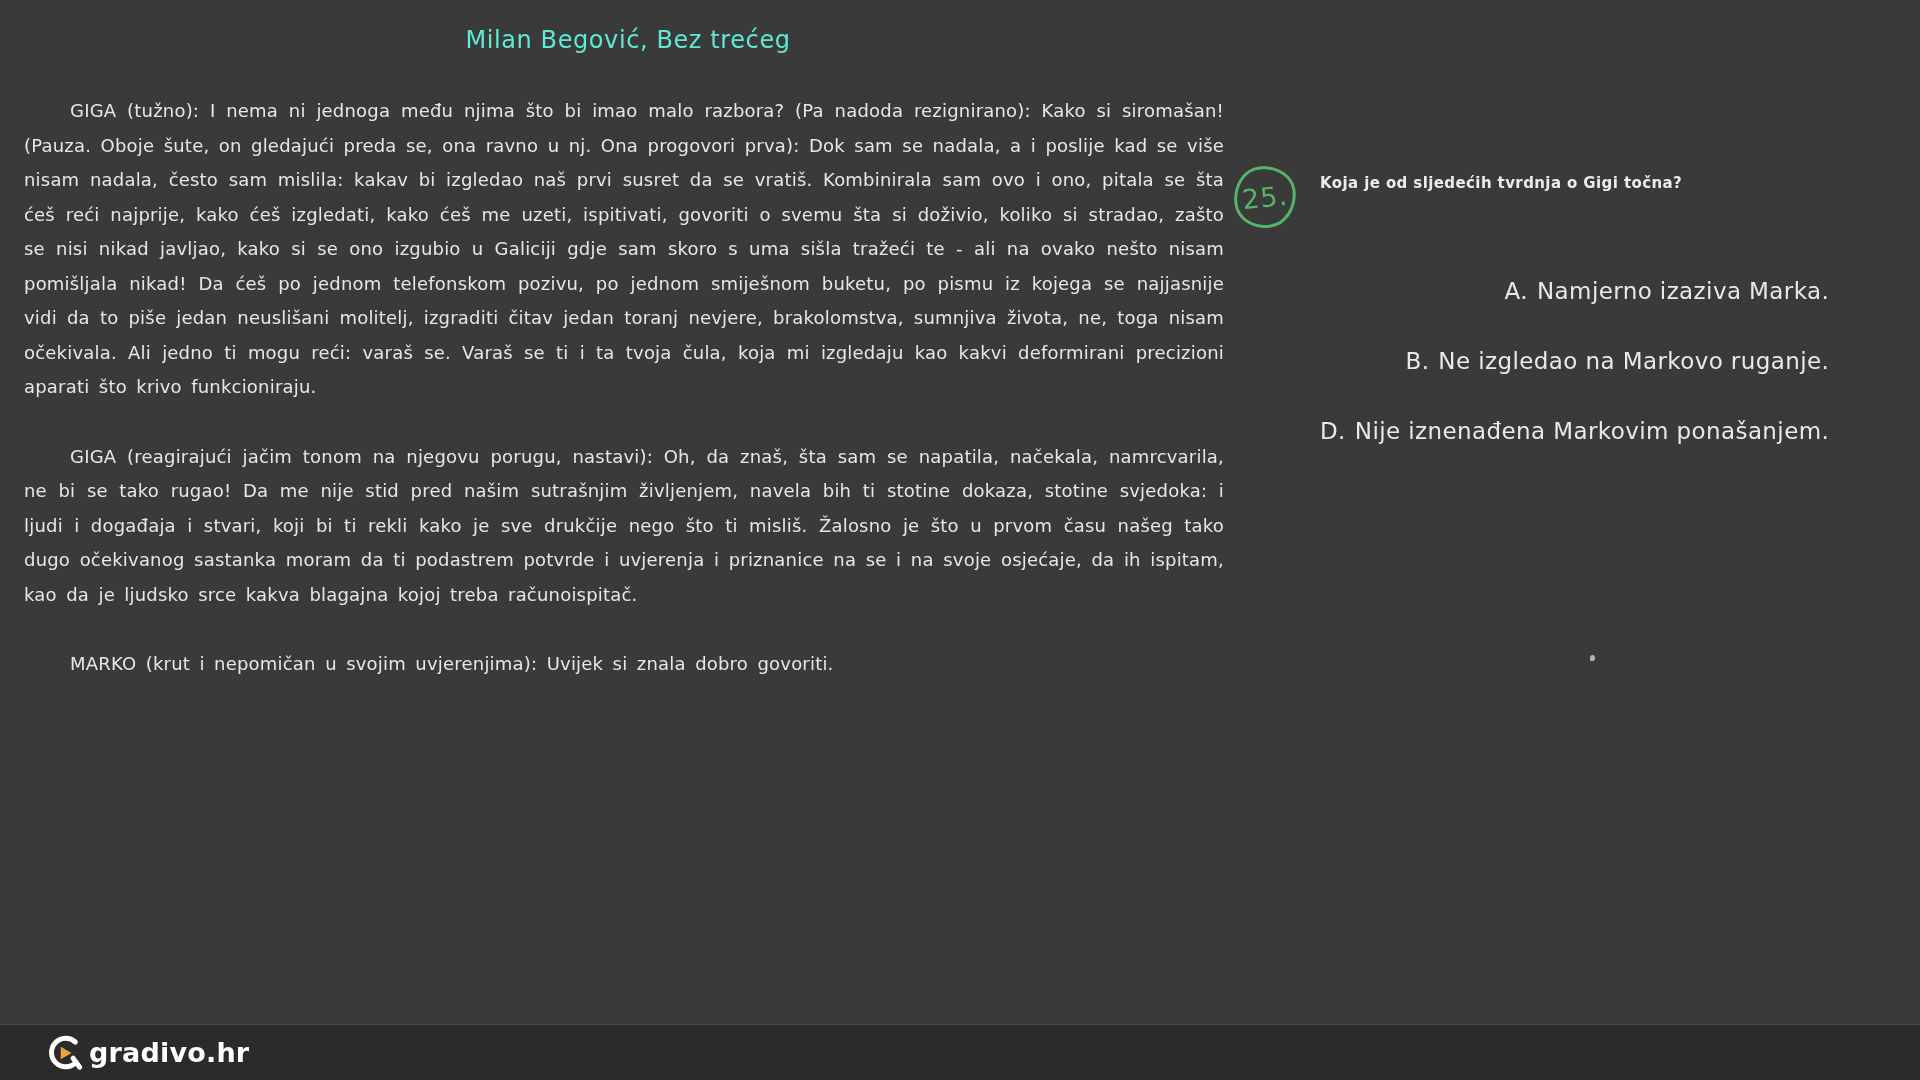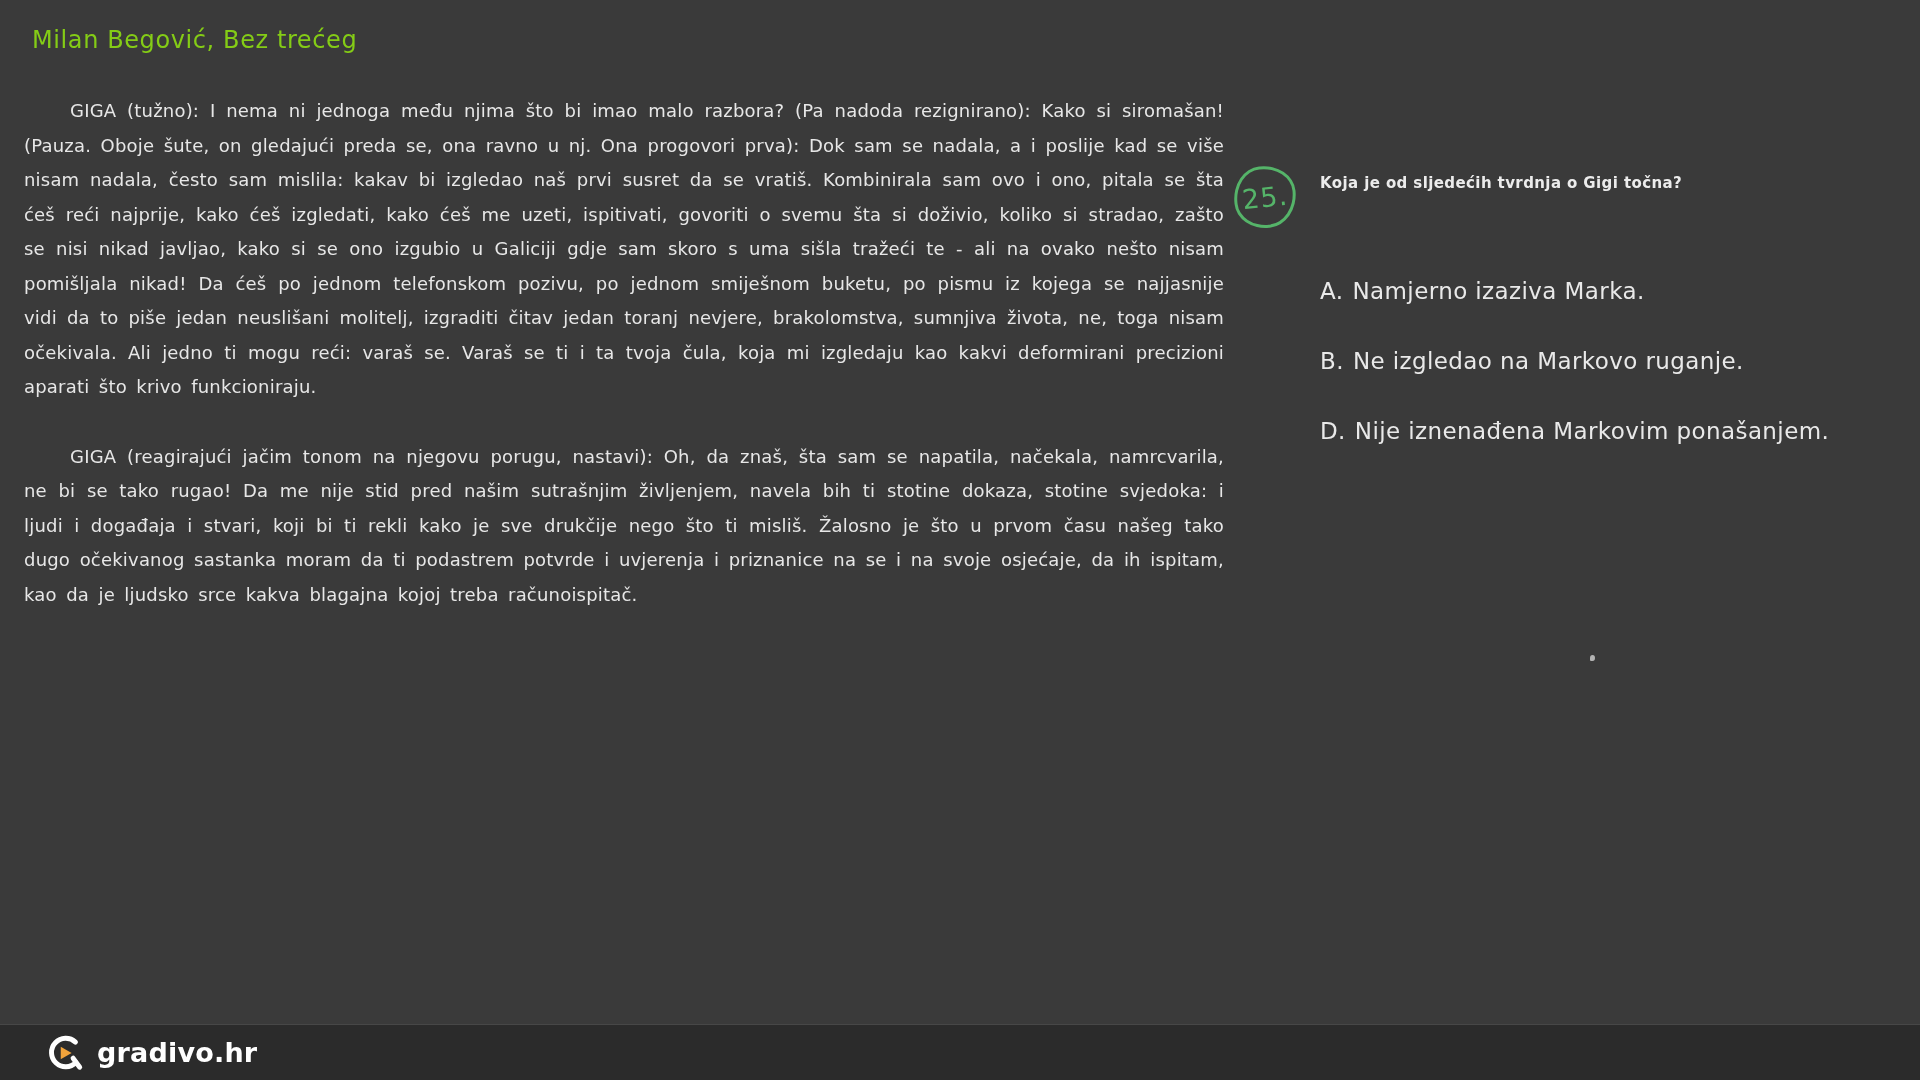--- a/index.html
+++ b/index.html
@@ -16,21 +16,22 @@
     position: absolute;
     left: 24px;
     top: 26px;
     width: 1200px;
   }
   .doc-title {
     font-size: 24px;
     font-weight: normal;
     margin: 0 0 40px 8px;
     letter-spacing: 0.6px;
-    color: #84cc16;
+    color: #5eead4;
+    text-align: center;
   }
   .passage p {
     margin: 0 0 35px 0;
     font-size: 18px;
     line-height: 34.5px;
     text-align: justify;
     text-indent: 46px;
     letter-spacing: 0.2px;
     word-spacing: 3.5px;
     color: #e7e7e7;
@@ -63,20 +64,21 @@
     font-weight: bold;
   }
   .options {
     position: absolute;
     left: 86px;
     top: 112px;
     display: flex;
     flex-direction: column;
     gap: 44px;
     font-size: 23px;
+    text-align: right;
   }
   .option { white-space: nowrap; letter-spacing: 0.4px; cursor: pointer; color: #e9e9e9; }
   .option .opt-label { margin-right: 9px; }
 
   .speck {
     position: absolute;
     left: 1590px;
     top: 655px;
     width: 5px;
     height: 6px;
@@ -89,41 +91,42 @@
     position: absolute;
     left: 0;
     right: 0;
     bottom: 0;
     height: 56px;
     background: #2b2b2b;
     border-top: 1px solid #474747;
     display: flex;
     align-items: center;
     padding-left: 46px;
-    gap: 13px;
+    gap: 5px;
     box-sizing: border-box;
   }
   .logo { width: 38px; height: 38px; display: inline-flex; }
   .brand {
     font-size: 27px;
     font-weight: bold;
     color: #ffffff;
     letter-spacing: 0.2px;
   }
 </style>
 </head>
 <body>
 
 <div class="page">
 
   <main class="reading">
     <h1 class="doc-title">Milan Begović, Bez trećeg</h1>
     <div class="passage">
       <p>GIGA (tužno): I nema ni jednoga među njima što bi imao malo razbora? (Pa nadoda rezignirano): Kako si siromašan! (Pauza. Oboje šute, on gledajući preda se, ona ravno u nj. Ona progovori prva): Dok sam se nadala, a i poslije kad se više nisam nadala, često sam mislila: kakav bi izgledao naš prvi susret da se vratiš. Kombinirala sam ovo i ono, pitala se šta ćeš reći najprije, kako ćeš izgledati, kako ćeš me uzeti, ispitivati, govoriti o svemu šta si doživio, koliko si stradao, zašto se nisi nikad javljao, kako si se ono izgubio u Galiciji gdje sam skoro s uma sišla tražeći te - ali na ovako nešto nisam pomišljala nikad! Da ćeš po jednom telefonskom pozivu, po jednom smiješnom buketu, po pismu iz kojega se najjasnije vidi da to piše jedan neuslišani molitelj, izgraditi čitav jedan toranj nevjere, brakolomstva, sumnjiva života, ne, toga nisam očekivala. Ali jedno ti mogu reći: varaš se. Varaš se ti i ta tvoja čula, koja mi izgledaju kao kakvi deformirani precizioni aparati što krivo funkcioniraju.</p>
       <p>GIGA (reagirajući jačim tonom na njegovu porugu, nastavi): Oh, da znaš, šta sam se napatila, načekala, namrcvarila, ne bi se tako rugao! Da me nije stid pred našim sutrašnjim življenjem, navela bih ti stotine dokaza, stotine svjedoka: i ljudi i događaja i stvari, koji bi ti rekli kako je sve drukčije nego što ti misliš. Žalosno je što u prvom času našeg tako dugo očekivanog sastanka moram da ti podastrem potvrde i uvjerenja i priznanice na se i na svoje osjećaje, da ih ispitam, kao da je ljudsko srce kakva blagajna kojoj treba računoispitač.</p>
+      <p>MARKO (krut i nepomičan u svojim uvjerenjima): Uvijek si znala dobro govoriti.</p>
     </div>
   </main>
 
   <aside class="question-panel">
     <div class="q-number">
       <span>25.</span>
     </div>
     <p class="q-text">Koja je od sljedećih tvrdnja o Gigi točna?</p>
     <div class="options">
       <div class="option">

